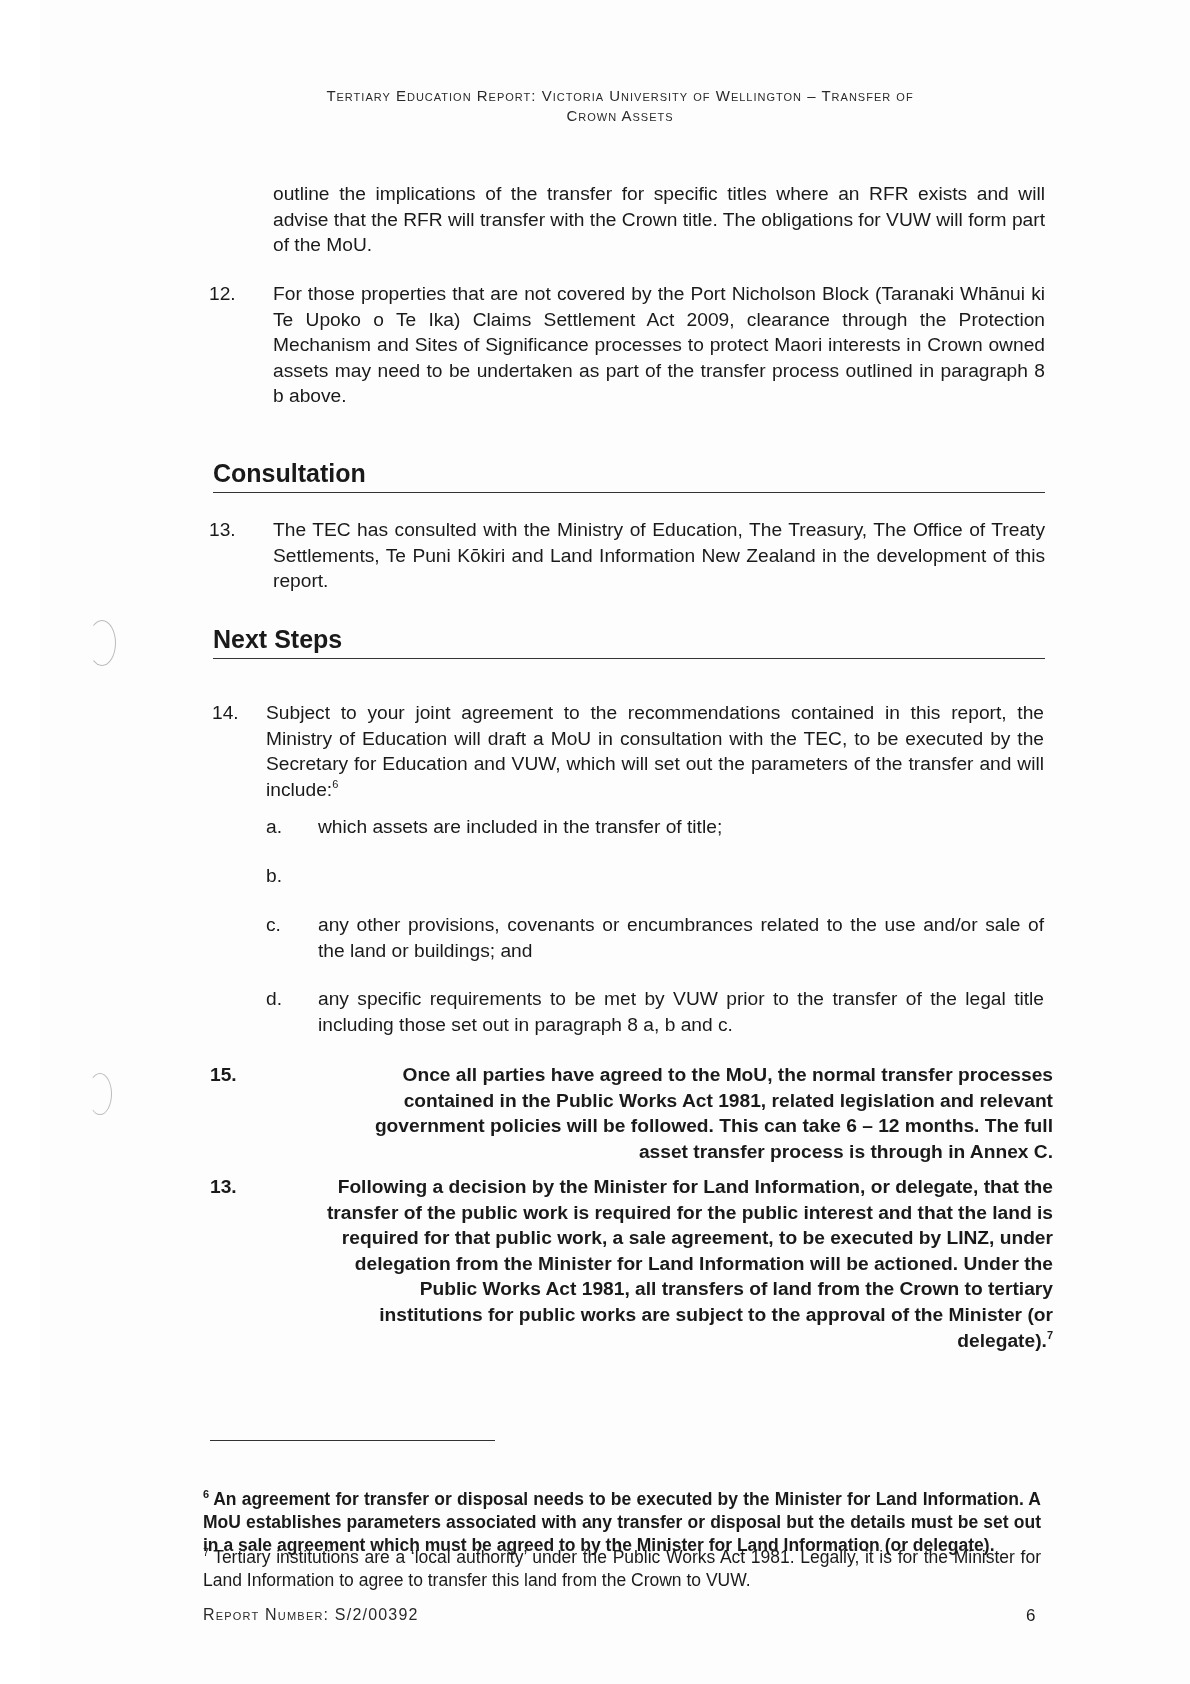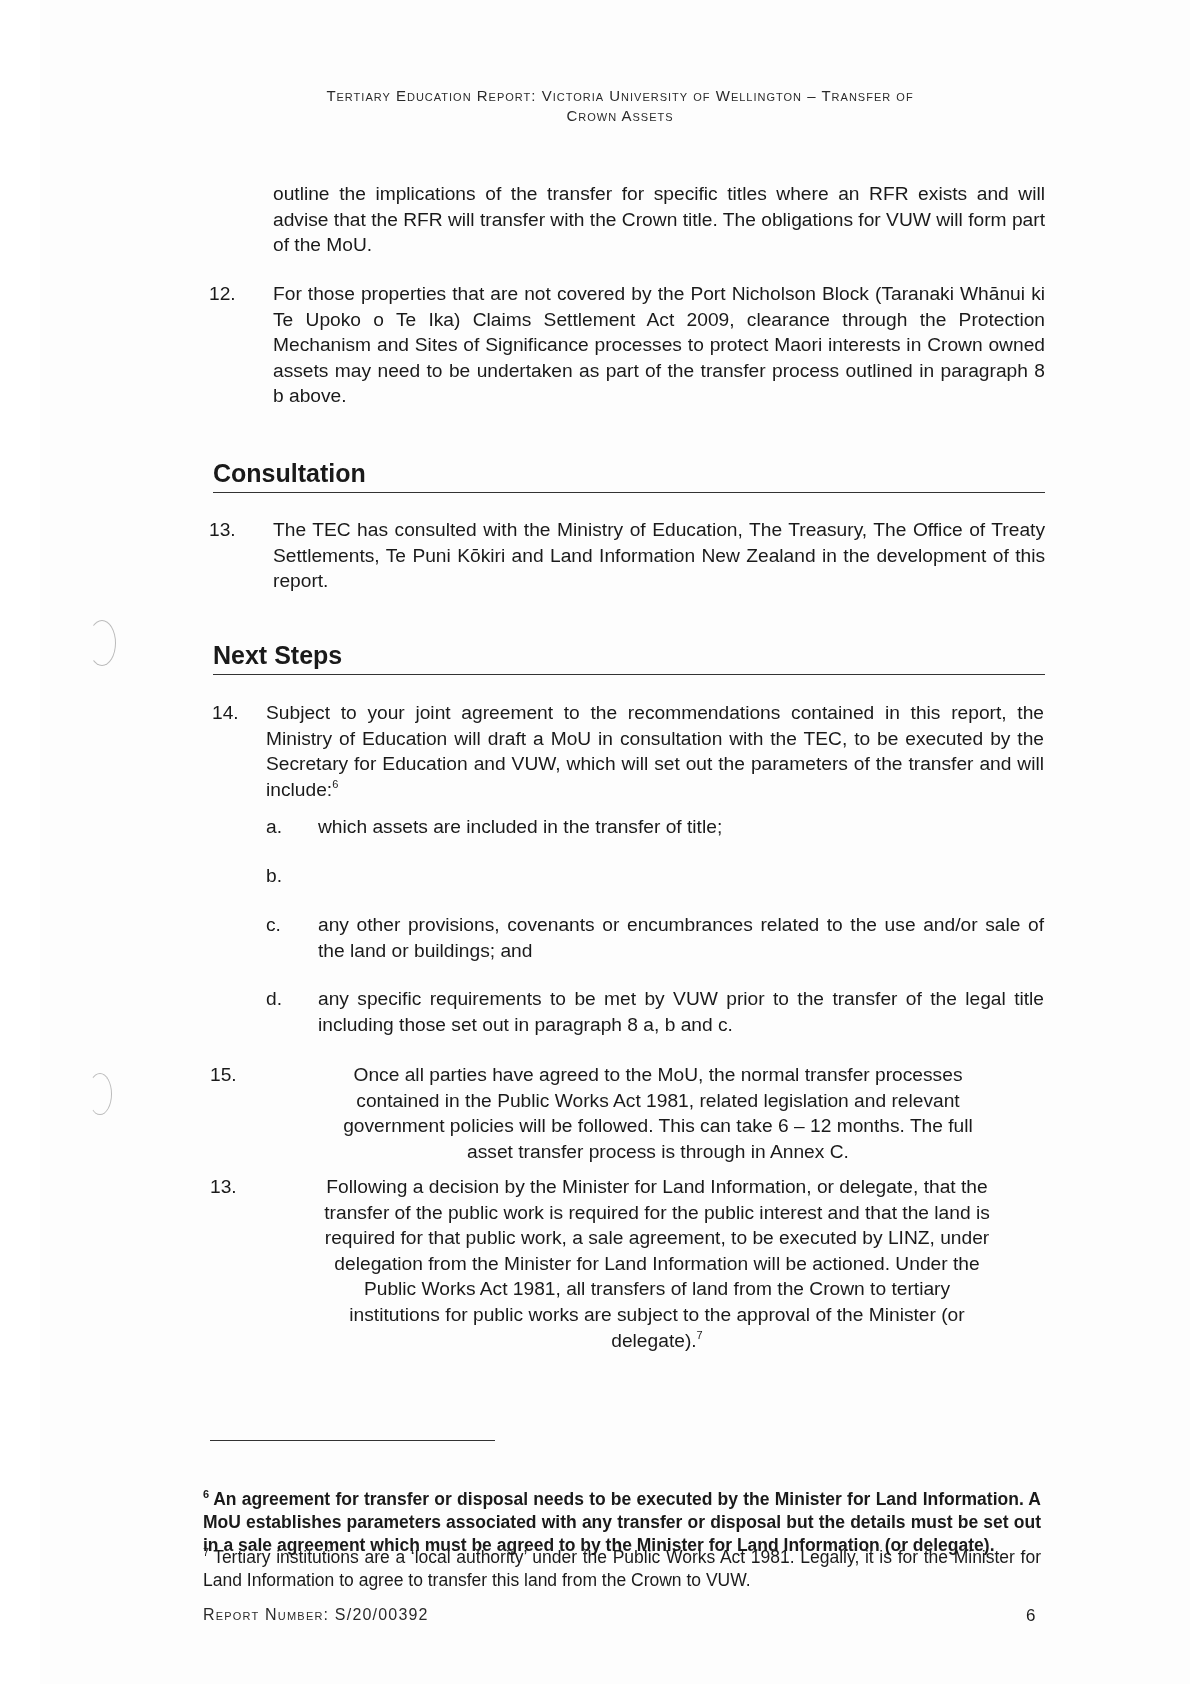--- a/index.html
+++ b/index.html
@@ -10,21 +10,21 @@
   .page { position: absolute; left: 0; top: 0; width: 1190px; height: 1684px; background: #fdfdfd; margin-left: 40px; }
 
   .header {
     position: absolute; left: 160px; width: 840px; top: 86px;
     text-align: center; font-size: 15px; line-height: 20px; letter-spacing: 1px;
     font-variant: small-caps; color: #2a2a2a;
   }
 
   .para { position: absolute; font-size: 19.2px; line-height: 25.6px; text-align: justify; }
   .para .num { position: absolute; left: -64px; top: 0; }
-  .para.ragged { text-align: center; }
+  .para.ragged { text-align: right; font-weight: bold; }
 
   .heading {
     position: absolute; left: 173px; width: 832px;
     font-size: 25px; font-weight: bold; line-height: 30px;
     border-bottom: 1.5px solid #333; padding-bottom: 4px;
   }
 
   .sub { position: absolute; font-size: 19.2px; line-height: 25.6px; text-align: justify; }
   .sub .letter { position: absolute; left: -52px; top: 0; }
 
@@ -61,21 +61,21 @@
     <span>For those properties that are not covered by the Port Nicholson Block (Taranaki Whānui ki Te Upoko o Te Ika) Claims Settlement Act 2009, clearance through the Protection Mechanism and Sites of Significance processes to protect Maori interests in Crown owned assets may need to be undertaken as part of the transfer process outlined in paragraph 8 b above.</span>
   </div>
 
   <div class="heading" style="top:458px;">Consultation</div>
 
   <div class="para" style="left:233px; top:517px; width:772px;">
     <span class="num">13.</span>
     <span>The TEC has consulted with the Ministry of Education, The Treasury, The Office of Treaty Settlements, Te Puni Kōkiri and Land Information New Zealand in the development of this report.</span>
   </div>
 
-  <div class="heading" style="top:640px;">Next Steps</div>
+  <div class="heading" style="top:624px;">Next Steps</div>
 
   <div class="para" style="left:226px; top:700px; width:778px;">
     <span class="num" style="left:-54px;">14.</span>
     <span>Subject to your joint agreement to the recommendations contained in this report, the Ministry of Education will draft a MoU in consultation with the TEC, to be executed by the Secretary for Education and VUW, which will set out the parameters of the transfer and will include:</span><sup class="fnref">6</sup>
   </div>
 
   <div class="sub" style="left:278px; top:814px; width:726px;">
     <span class="letter">a.</span>
     <span>which assets are included in the transfer of title;</span>
   </div>
@@ -112,18 +112,18 @@
 
   <div class="fn-rule"></div>
 
   <div class="footnote" style="top:1488px;font-weight:bold;">
     <sup>6</sup><span>An agreement for transfer or disposal needs to be executed by the Minister for Land Information. A MoU establishes parameters associated with any transfer or disposal but the details must be set out in a sale agreement which must be agreed to by the Minister for Land Information (or delegate).</span>
   </div>
   <div class="footnote" style="top:1546px;">
     <sup>7</sup><span>Tertiary institutions are a ‘local authority’ under the Public Works Act 1981.  Legally, it is for the Minister for Land Information to agree to transfer this land from the Crown to VUW.</span>
   </div>
 
-  <div class="footer-left">Report Number: S/20/00392</div>
+  <div class="footer-left">Report Number: S/2/00392</div>
   <div class="footer-right">6</div>
 
   <div class="mark" style="left:48px; top:620px; width:26px; height:44px;"></div>
   <div class="mark" style="left:48px; top:1073px; width:22px; height:40px;"></div>
 </div>
 
 </body></html>

